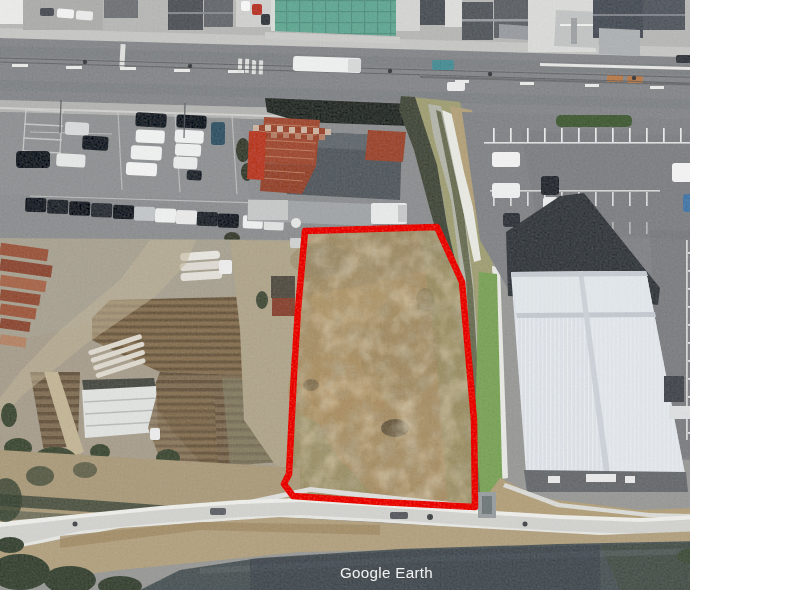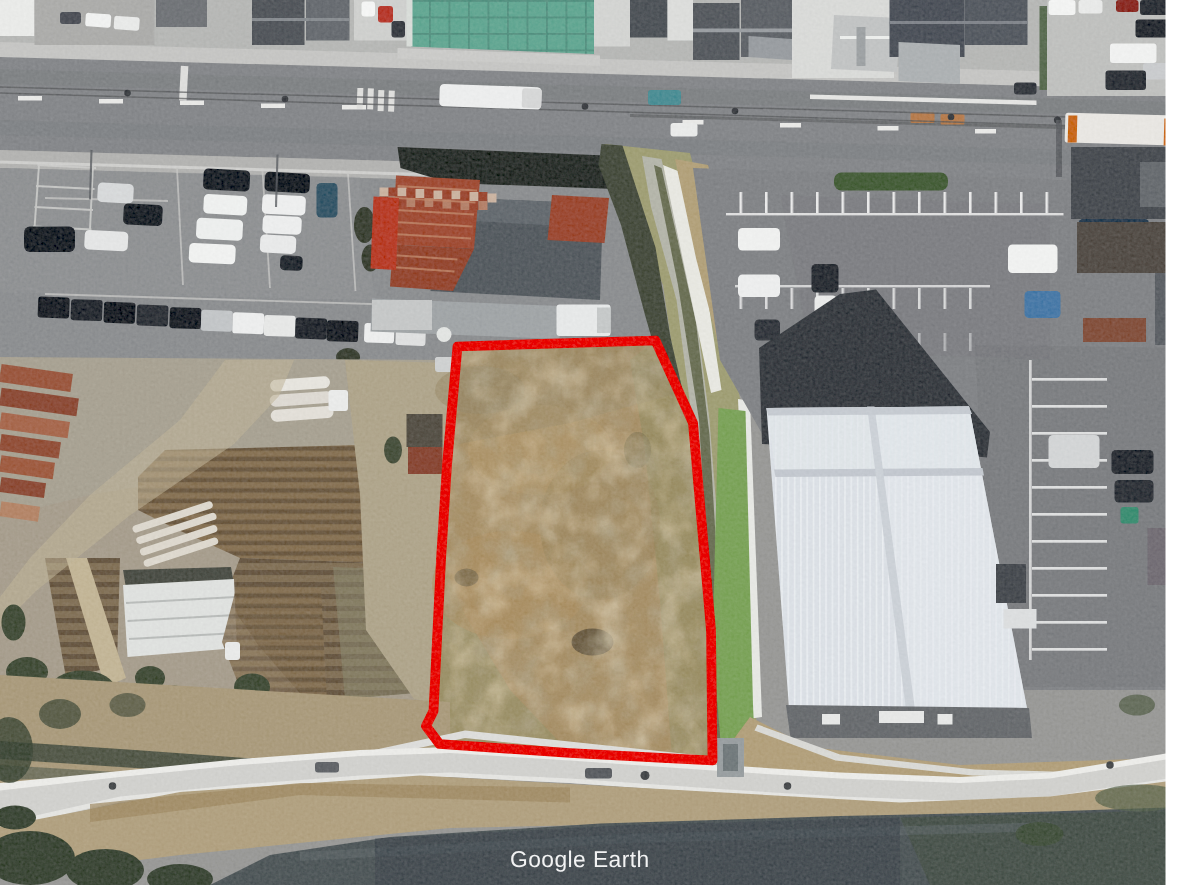--- a/index.html
+++ b/index.html
@@ -1,16 +1,16 @@
 <!DOCTYPE html>
 <html><head>
 <meta charset="utf-8">
 <style>
 html,body{margin:0;padding:0;background:#fff;}
-#scene{position:relative;width:777px;height:590px;overflow:hidden;font-family:"Liberation Sans",sans-serif;text-align:right;}
+#scene{position:relative;width:690px;height:590px;overflow:hidden;font-family:"Liberation Sans",sans-serif;text-align:right;}
 </style>
 </head>
 <body>
 
 <div id="scene">
 <svg width="785" height="590" viewBox="0 0 785 590" xmlns="http://www.w3.org/2000/svg">
 <defs>
 <pattern id="rows1" width="8" height="7" patternUnits="userSpaceOnUse">
   <rect width="8" height="7" fill="#897457"></rect>
   <rect y="3.5" width="8" height="3" fill="#6e5c45"></rect>

